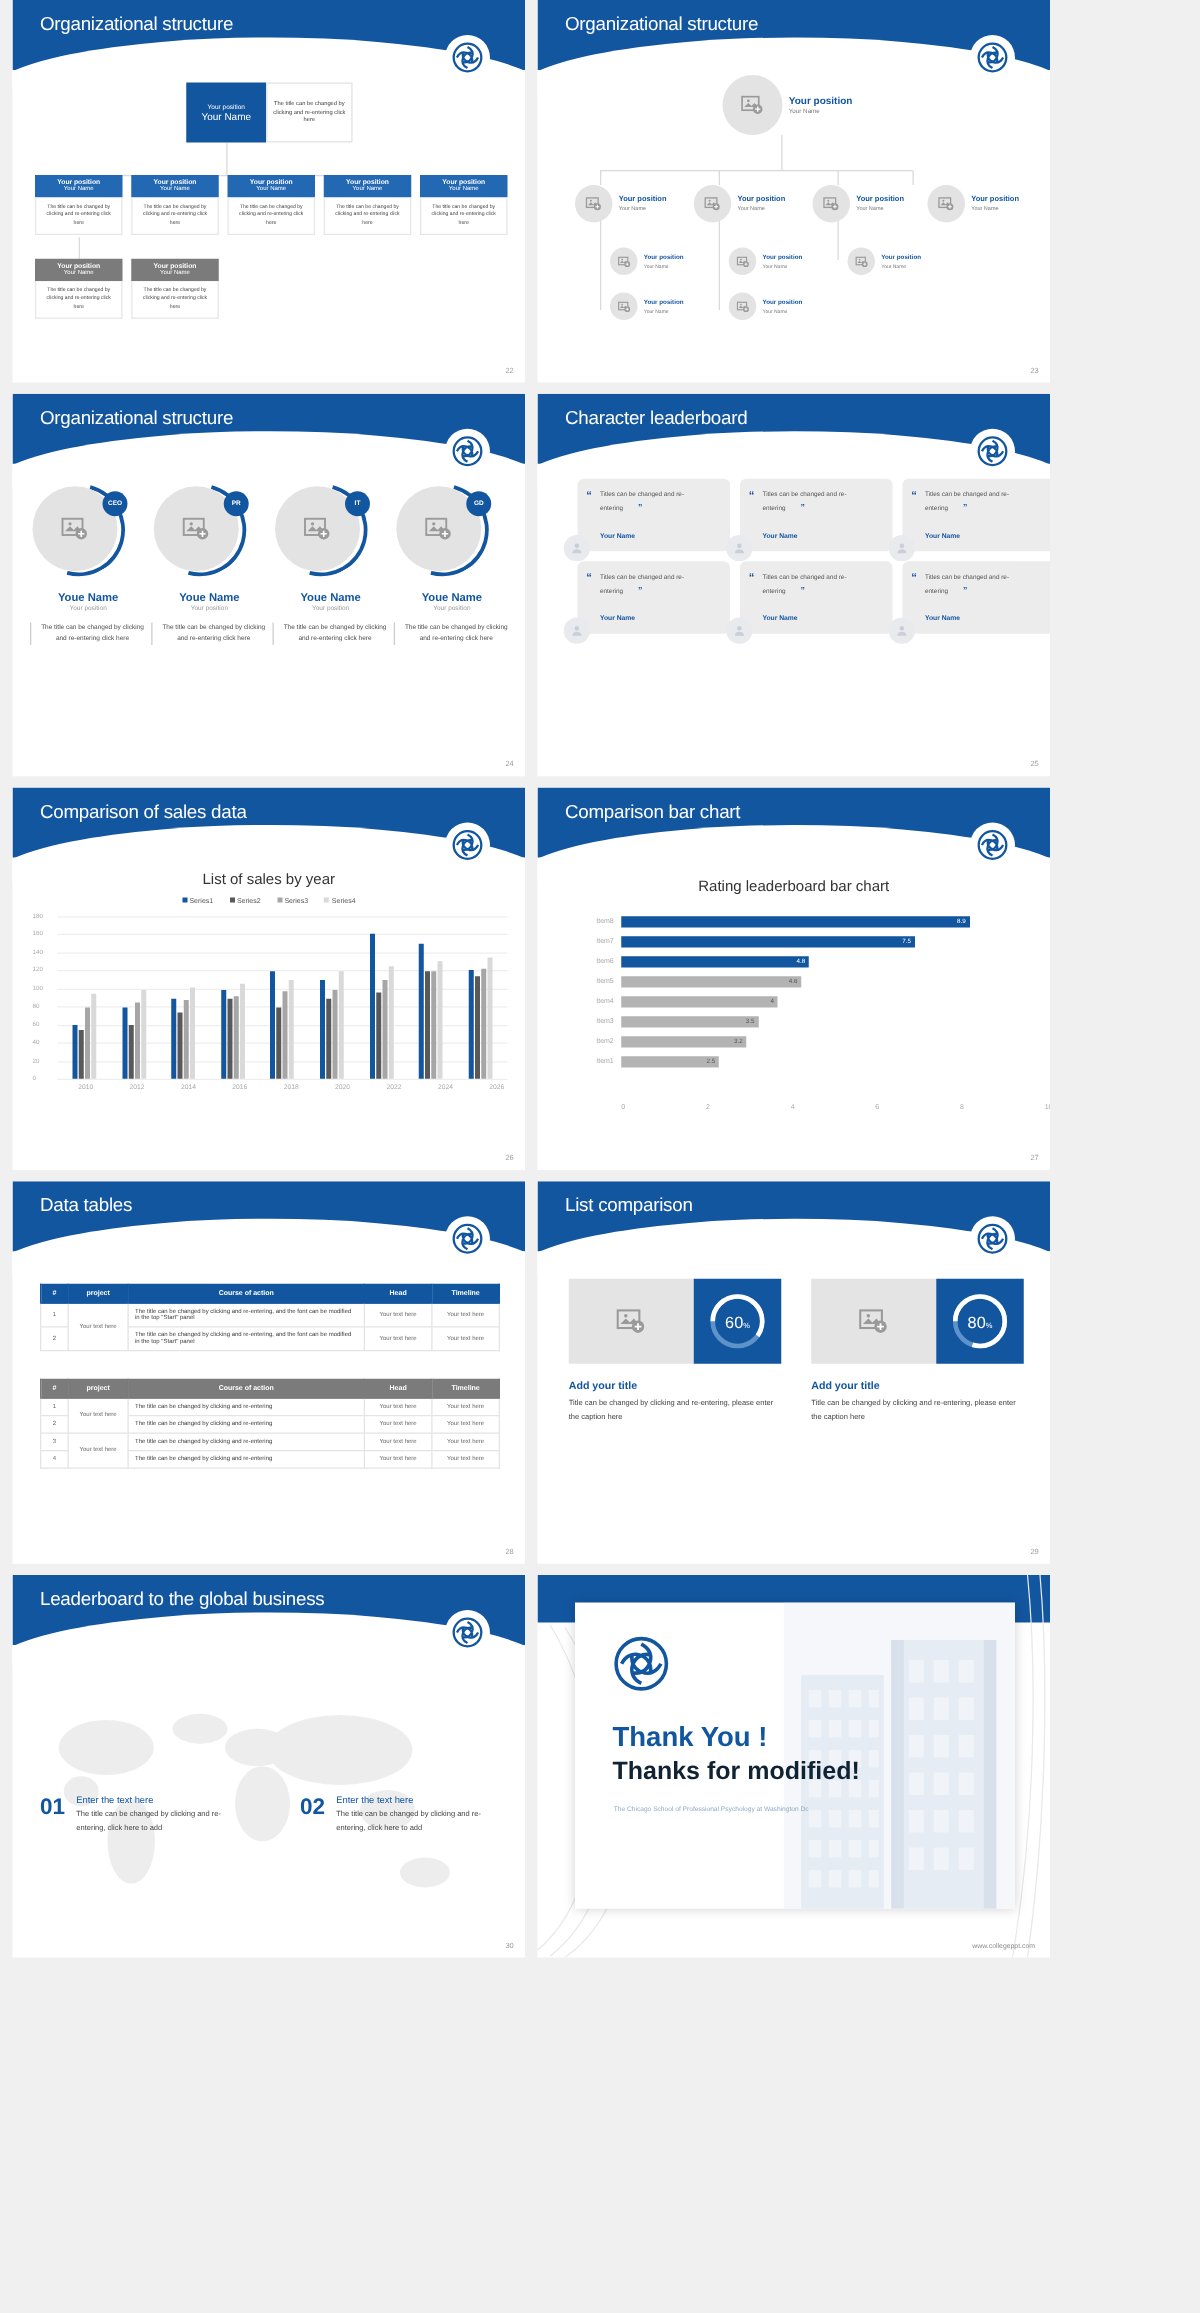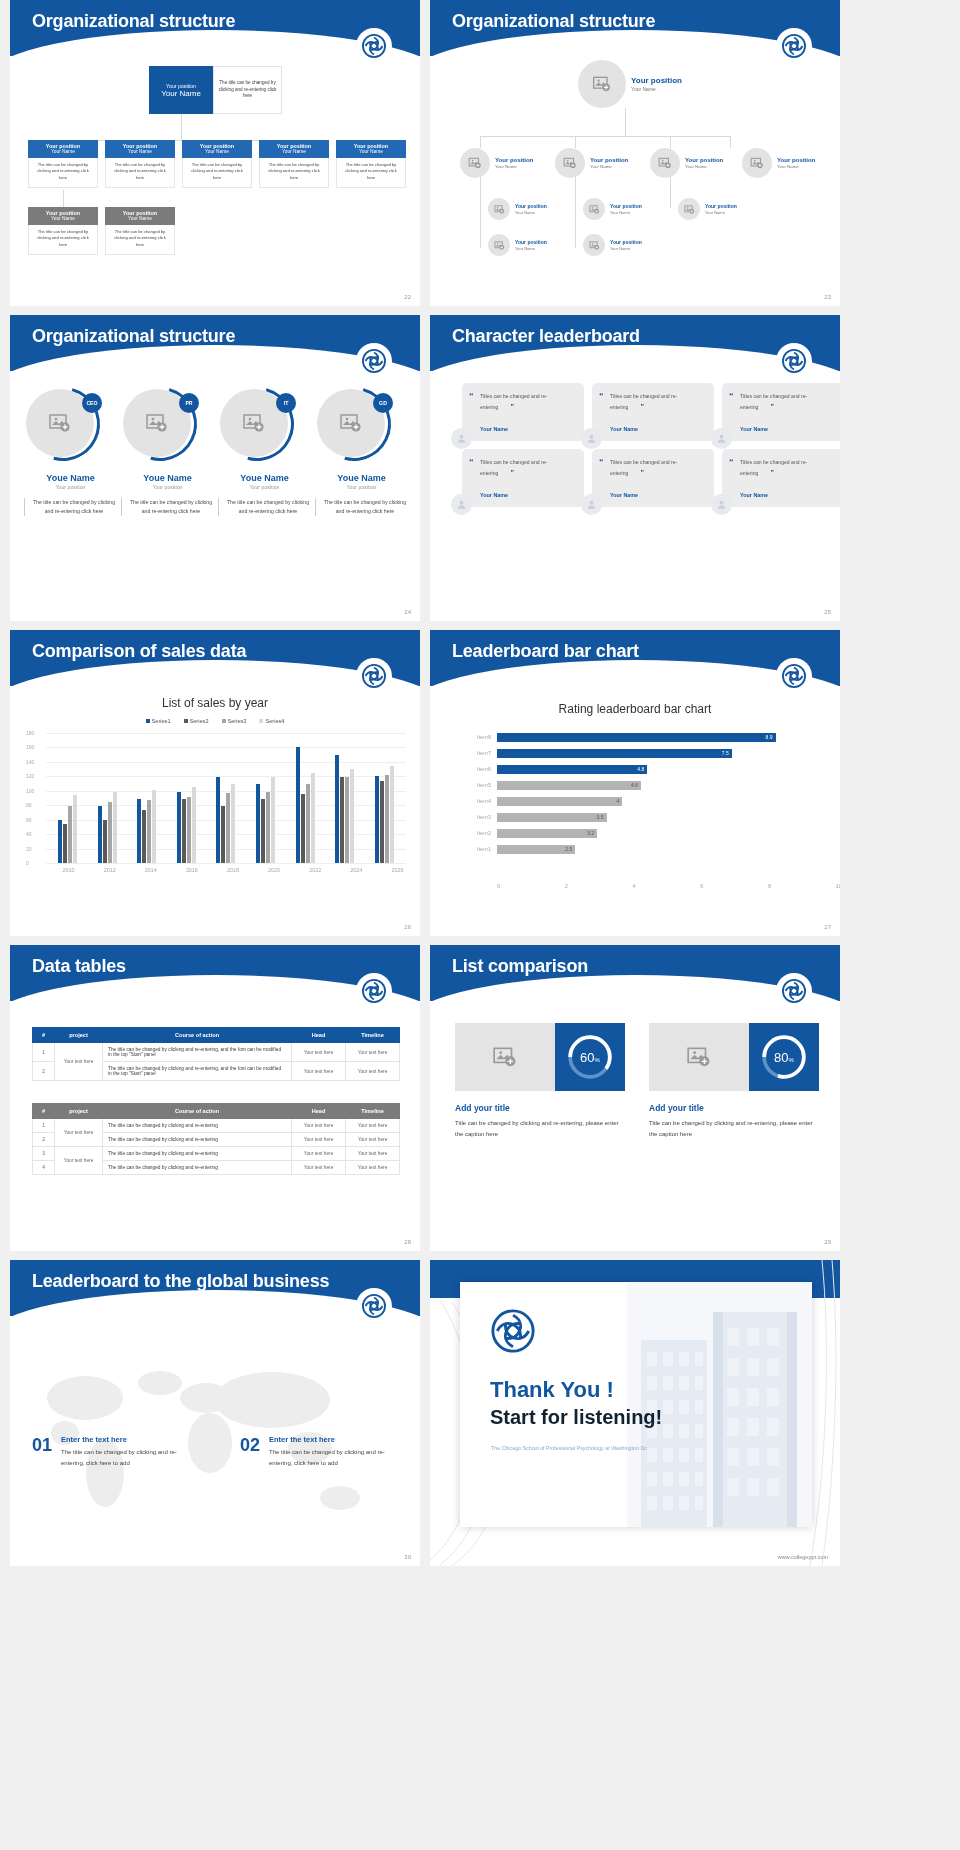--- a/index.html
+++ b/index.html
@@ -27,21 +27,21 @@
   .band {
     position:absolute; left:0; top:0; width:100%; height:56px;
     background:#1356a0;
   }
   .band-curve {
     position:absolute; left:-5%; top:30px; width:110%; height:46px;
     background:#fff; border-radius:50% 50% 0 0 / 100% 100% 0 0;
   }
   .slide-title {
     position:absolute; left:22px; top:11px;
-    color:#fff; font-size:18px; font-weight:bold;
+    color:#fff; font-size:15px; font-weight:normal;
     letter-spacing:-0.2px; z-index:3;
   }
   .logo {
     position:absolute; right:28px; top:28px; width:36px; height:36px;
     border-radius:50%; background:#fff; z-index:4;
     display:flex; align-items:center; justify-content:center;
   }
   .logo svg { width:26px; height:26px; }
   .pagenum {
     position:absolute; right:9px; bottom:6px;
@@ -167,21 +167,21 @@
   .dcrow { display:flex; height:68px; }
   .dcimg { flex:1; background:#e4e4e4; display:flex; align-items:center; justify-content:center; }
   .dcpct { width:70px; background:#1356a0; display:flex; align-items:center; justify-content:center;
     position:relative; }
   .dctitle { margin-top:12px; font-size:8.5px; font-weight:bold; color:#1356a0; }
   .dctext { margin-top:5px; font-size:6px; color:#444; line-height:1.8; }
   
   .gb { position:absolute; left:22px; top:175px; display:flex; gap:40px; }
   .gbitem { display:flex; gap:9px; width:168px; }
   .gbnum { font-size:18px; font-weight:bold; color:#1356a0; }
-  .gbtitle { font-size:7.5px; font-weight:bold; color:#1356a0; }
+  .gbtitle { font-size:7.5px; font-weight:normal; color:#1356a0; }
   .gbtext { font-size:6px; color:#444; line-height:1.8; margin-top:3px; }
   .worldmap { position:absolute; left:0; top:78px; width:410px; height:220px; opacity:.5; }
   .ty-blue { position:absolute; left:0; top:0; width:410px; height:38px; background:#1356a0; }
   .ty-card { position:absolute; left:30px; top:22px; width:352px; height:245px;
     background:#fff; box-shadow:0 0 9px rgba(0,0,0,.18); overflow:hidden; }
   .ty-logo { position:absolute; left:30px; top:26px; width:46px; height:46px; }
   .ty-h1 { position:absolute; left:30px; top:95px; font-size:22px; font-weight:bold;
     color:#1356a0; }
   .ty-h2 { position:absolute; left:30px; top:124px; font-size:20px; font-weight:bold;
     color:#123; }
@@ -744,21 +744,21 @@
         <span>2024</span>
         <span>2026</span>
       </div>
 
     <div class="pagenum">26</div>
   </div>
 
   <div class="slide">
     <div class="band"></div>
     <div class="band-curve"></div>
-    <div class="slide-title">Leaderboard bar chart</div>
+    <div class="slide-title">Comparison bar chart</div>
     <div class="logo">
       <svg viewBox="0 0 24 24">
           <g fill="none" stroke="#1356a0" stroke-width="1.7">
             <circle cx="12" cy="12" r="10.2"></circle>
             <path d="M12 4.2c3 1.5 4.4 4.2 3.4 7.2-1 3-3.8 4.6-6.8 4M12 19.8c-3-1.5-4.4-4.2-3.4-7.2 1-3 3.8-4.6 6.8-4M4.2 12c1.5-3 4.2-4.4 7.2-3.4 3 1 4.6 3.8 4 6.8M19.8 12c-1.5 3-4.2 4.4-7.2 3.4-3-1-4.6-3.8-4-6.8"></path>
           </g>
         </svg>
     </div>
 
     <div class="chart-title" style="top:72px;">Rating leaderboard bar chart</div>
@@ -1116,20 +1116,20 @@
       <div class="ty-logo">
         <svg viewBox="0 0 24 24">
             <g fill="none" stroke="#1356a0" stroke-width="1.5">
               <circle cx="12" cy="12" r="10.5"></circle>
               <path d="M12 3.8c3.2 1.6 4.7 4.5 3.6 7.7-1.1 3.2-4 4.9-7.2 4.3M12 20.2c-3.2-1.6-4.7-4.5-3.6-7.7 1.1-3.2 4-4.9 7.2-4.3M3.8 12c1.6-3.2 4.5-4.7 7.7-3.6 3.2 1.1 4.9 4 4.3 7.2M20.2 12c-1.6 3.2-4.5 4.7-7.7 3.6-3.2-1.1-4.9-4-4.3-7.2"></path>
             </g>
           </svg>
       </div>
 
       <div class="ty-h1">Thank You !</div>
-      <div class="ty-h2">Start for listening!</div>
+      <div class="ty-h2">Thanks for modified!</div>
       <div class="ty-sub">The Chicago School of Professional Psychology at Washington Dc</div>
     </div>
 
     <div class="ty-foot">www.collegeppt.com</div>
   </div>
 
 </div>
 
 </body></html>

